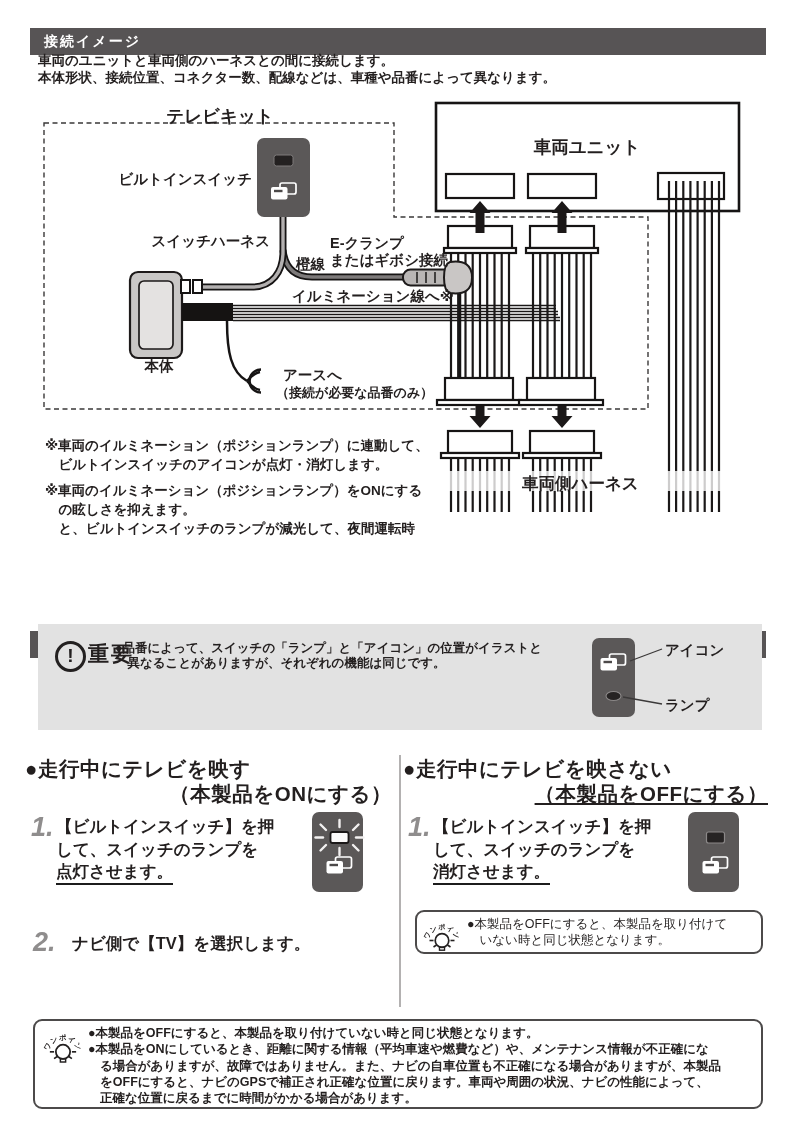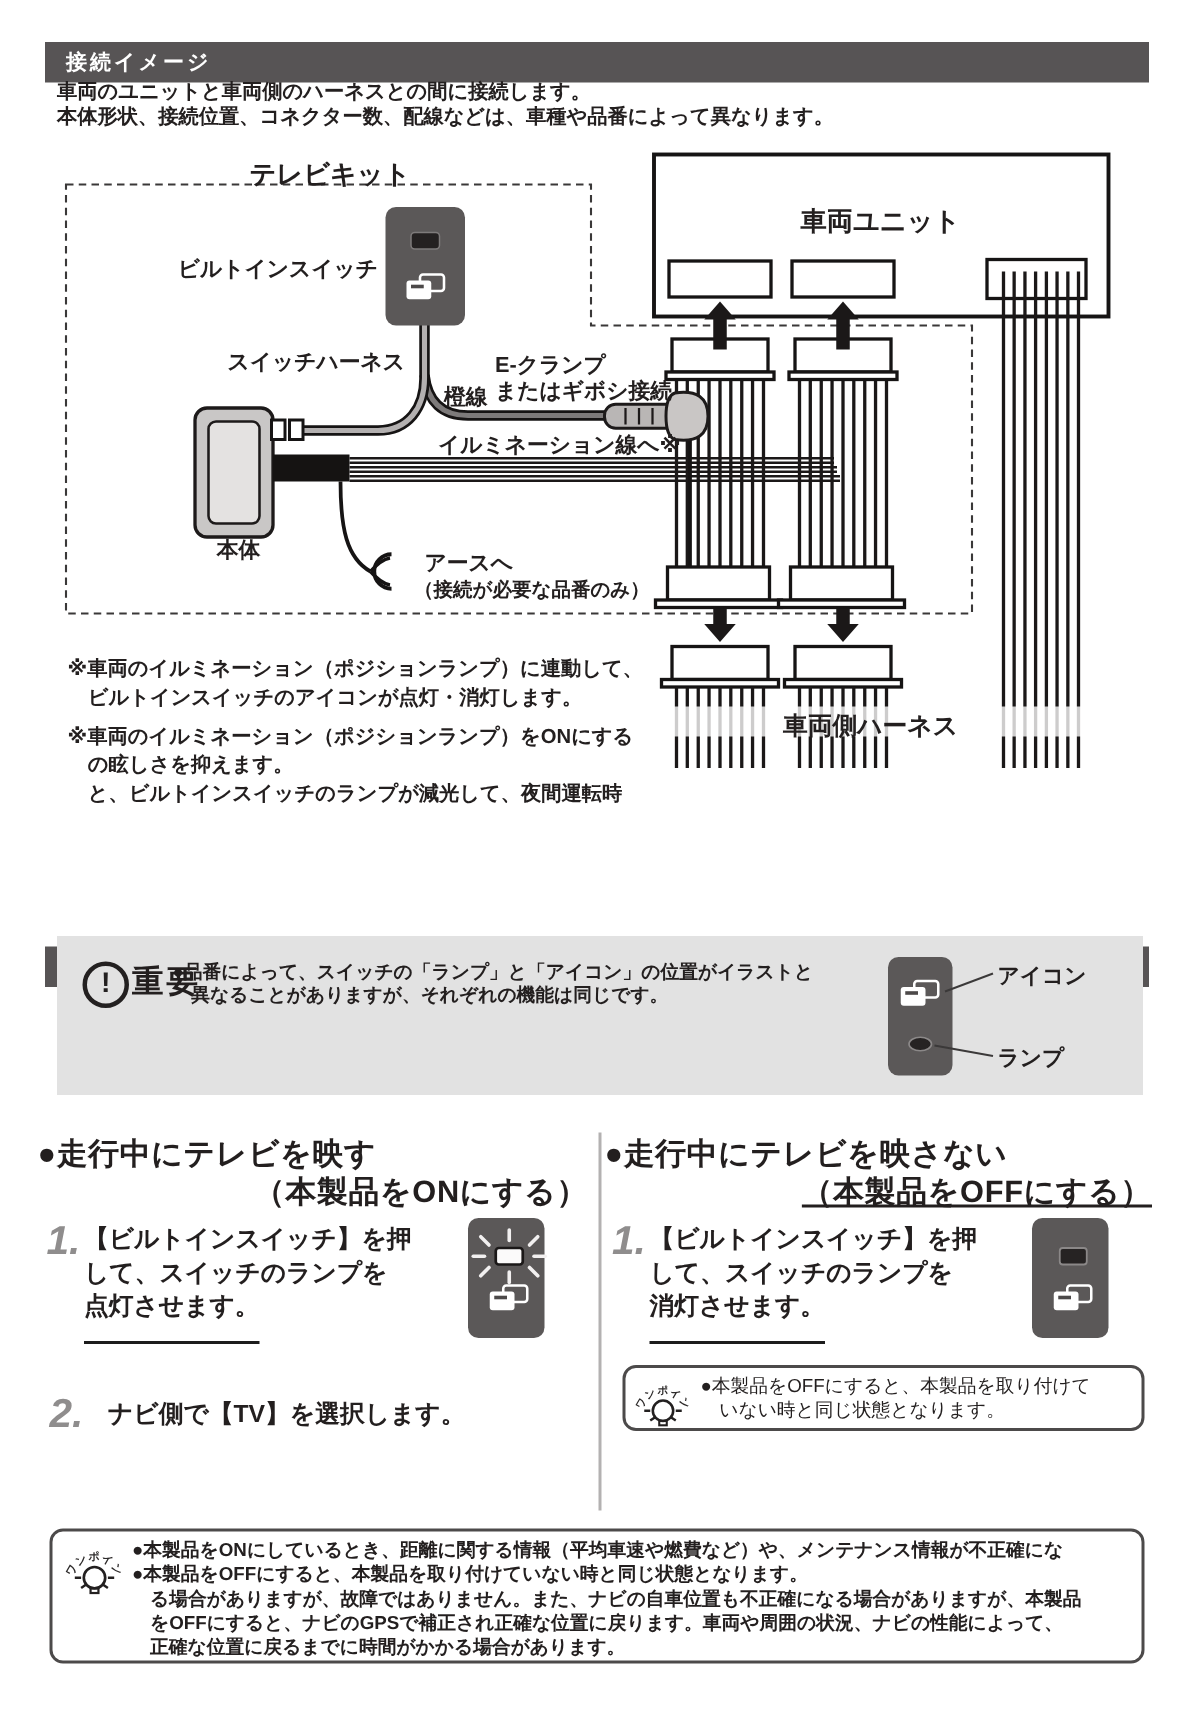--- a/index.html
+++ b/index.html
@@ -16,21 +16,21 @@
   .ind{padding-left:1em;}
   .imp-box{position:absolute;left:38px;top:624px;width:724px;height:106px;background:#e2e2e2;}
   .imp-icon{position:absolute;left:17px;top:17px;width:25px;height:25px;border:3px solid #232020;
             border-radius:50%;font-size:19px;font-weight:bold;text-align:center;line-height:24px;color:#232020;}
   .imp-label{position:absolute;left:50px;top:16px;font-size:21px;font-weight:bold;letter-spacing:2px;}
   .imp-text{position:absolute;left:77px;top:17px;font-size:12.5px;font-weight:bold;line-height:14.5px;}
   .col-head1{position:absolute;font-size:20.5px;font-weight:bold;letter-spacing:0.5px;}
   .col-head2{position:absolute;font-size:20.5px;font-weight:bold;text-align:right;letter-spacing:0.5px;}
   .step-no{position:absolute;font-size:27px;font-style:italic;font-weight:bold;color:#8f8d8d;}
   .step-text{position:absolute;font-size:16.5px;font-weight:600;line-height:22.5px;}
-  .ul{border-bottom:2.5px solid #1c1c1c;padding-bottom:14px;}
+  .ul{border-bottom:2.5px solid #1c1c1c;padding-bottom:3px;}
   .aw{font-weight:bold;}
   .divider{position:absolute;left:399px;top:755px;width:1.5px;height:252px;background:#b3b1b1;}
   .round-box{position:absolute;border:2px solid #4c4a4a;border-radius:9px;box-sizing:border-box;background:#fff;}
   .note-text{font-size:12.5px;font-weight:normal;line-height:15.5px;}
   .bn-text{position:absolute;left:53px;top:4px;font-size:12.5px;font-weight:bold;line-height:16.3px;width:660px;}
   .ind2{padding-left:12px;}
 </style>
 </head>
 <body>
 
@@ -310,21 +310,21 @@
       <circle cx="19" cy="26.5" r="6.8" fill="#fff" stroke="#232020" stroke-width="1.7"></circle>
       <rect x="16.5" y="33.2" width="5" height="3" fill="none" stroke="#232020" stroke-width="1.4"></rect>
       <g stroke="#232020" stroke-width="1.6">
         <line x1="6.5" y1="26.5" x2="10.5" y2="26.5"></line>
           <line x1="27.5" y1="26.5" x2="31.5" y2="26.5"></line>
         <line x1="10.5" y1="33" x2="13.5" y2="31"></line>
           <line x1="24.5" y1="31" x2="27.5" y2="33"></line>
       </g>
     </svg>
     <div class="bn-text">
+      <div>●本製品をOFFにすると、本製品を取り付けていない時と同じ状態となります。</div>
       <div>●本製品をONにしているとき、距離に関する情報（平均車速や燃費など）や、メンテナンス情報が不正確にな</div>
-      <div>●本製品をOFFにすると、本製品を取り付けていない時と同じ状態となります。</div>
       <div class="ind2">る場合がありますが、故障ではありません。また、ナビの自車位置も不正確になる場合がありますが、本製品</div>
       <div class="ind2">をOFFにすると、ナビのGPSで補正され正確な位置に戻ります。車両や周囲の状況、ナビの性能によって、</div>
       <div class="ind2">正確な位置に戻るまでに時間がかかる場合があります。</div>
     </div>
   </div>
 
 </div>
 
 </body></html>

